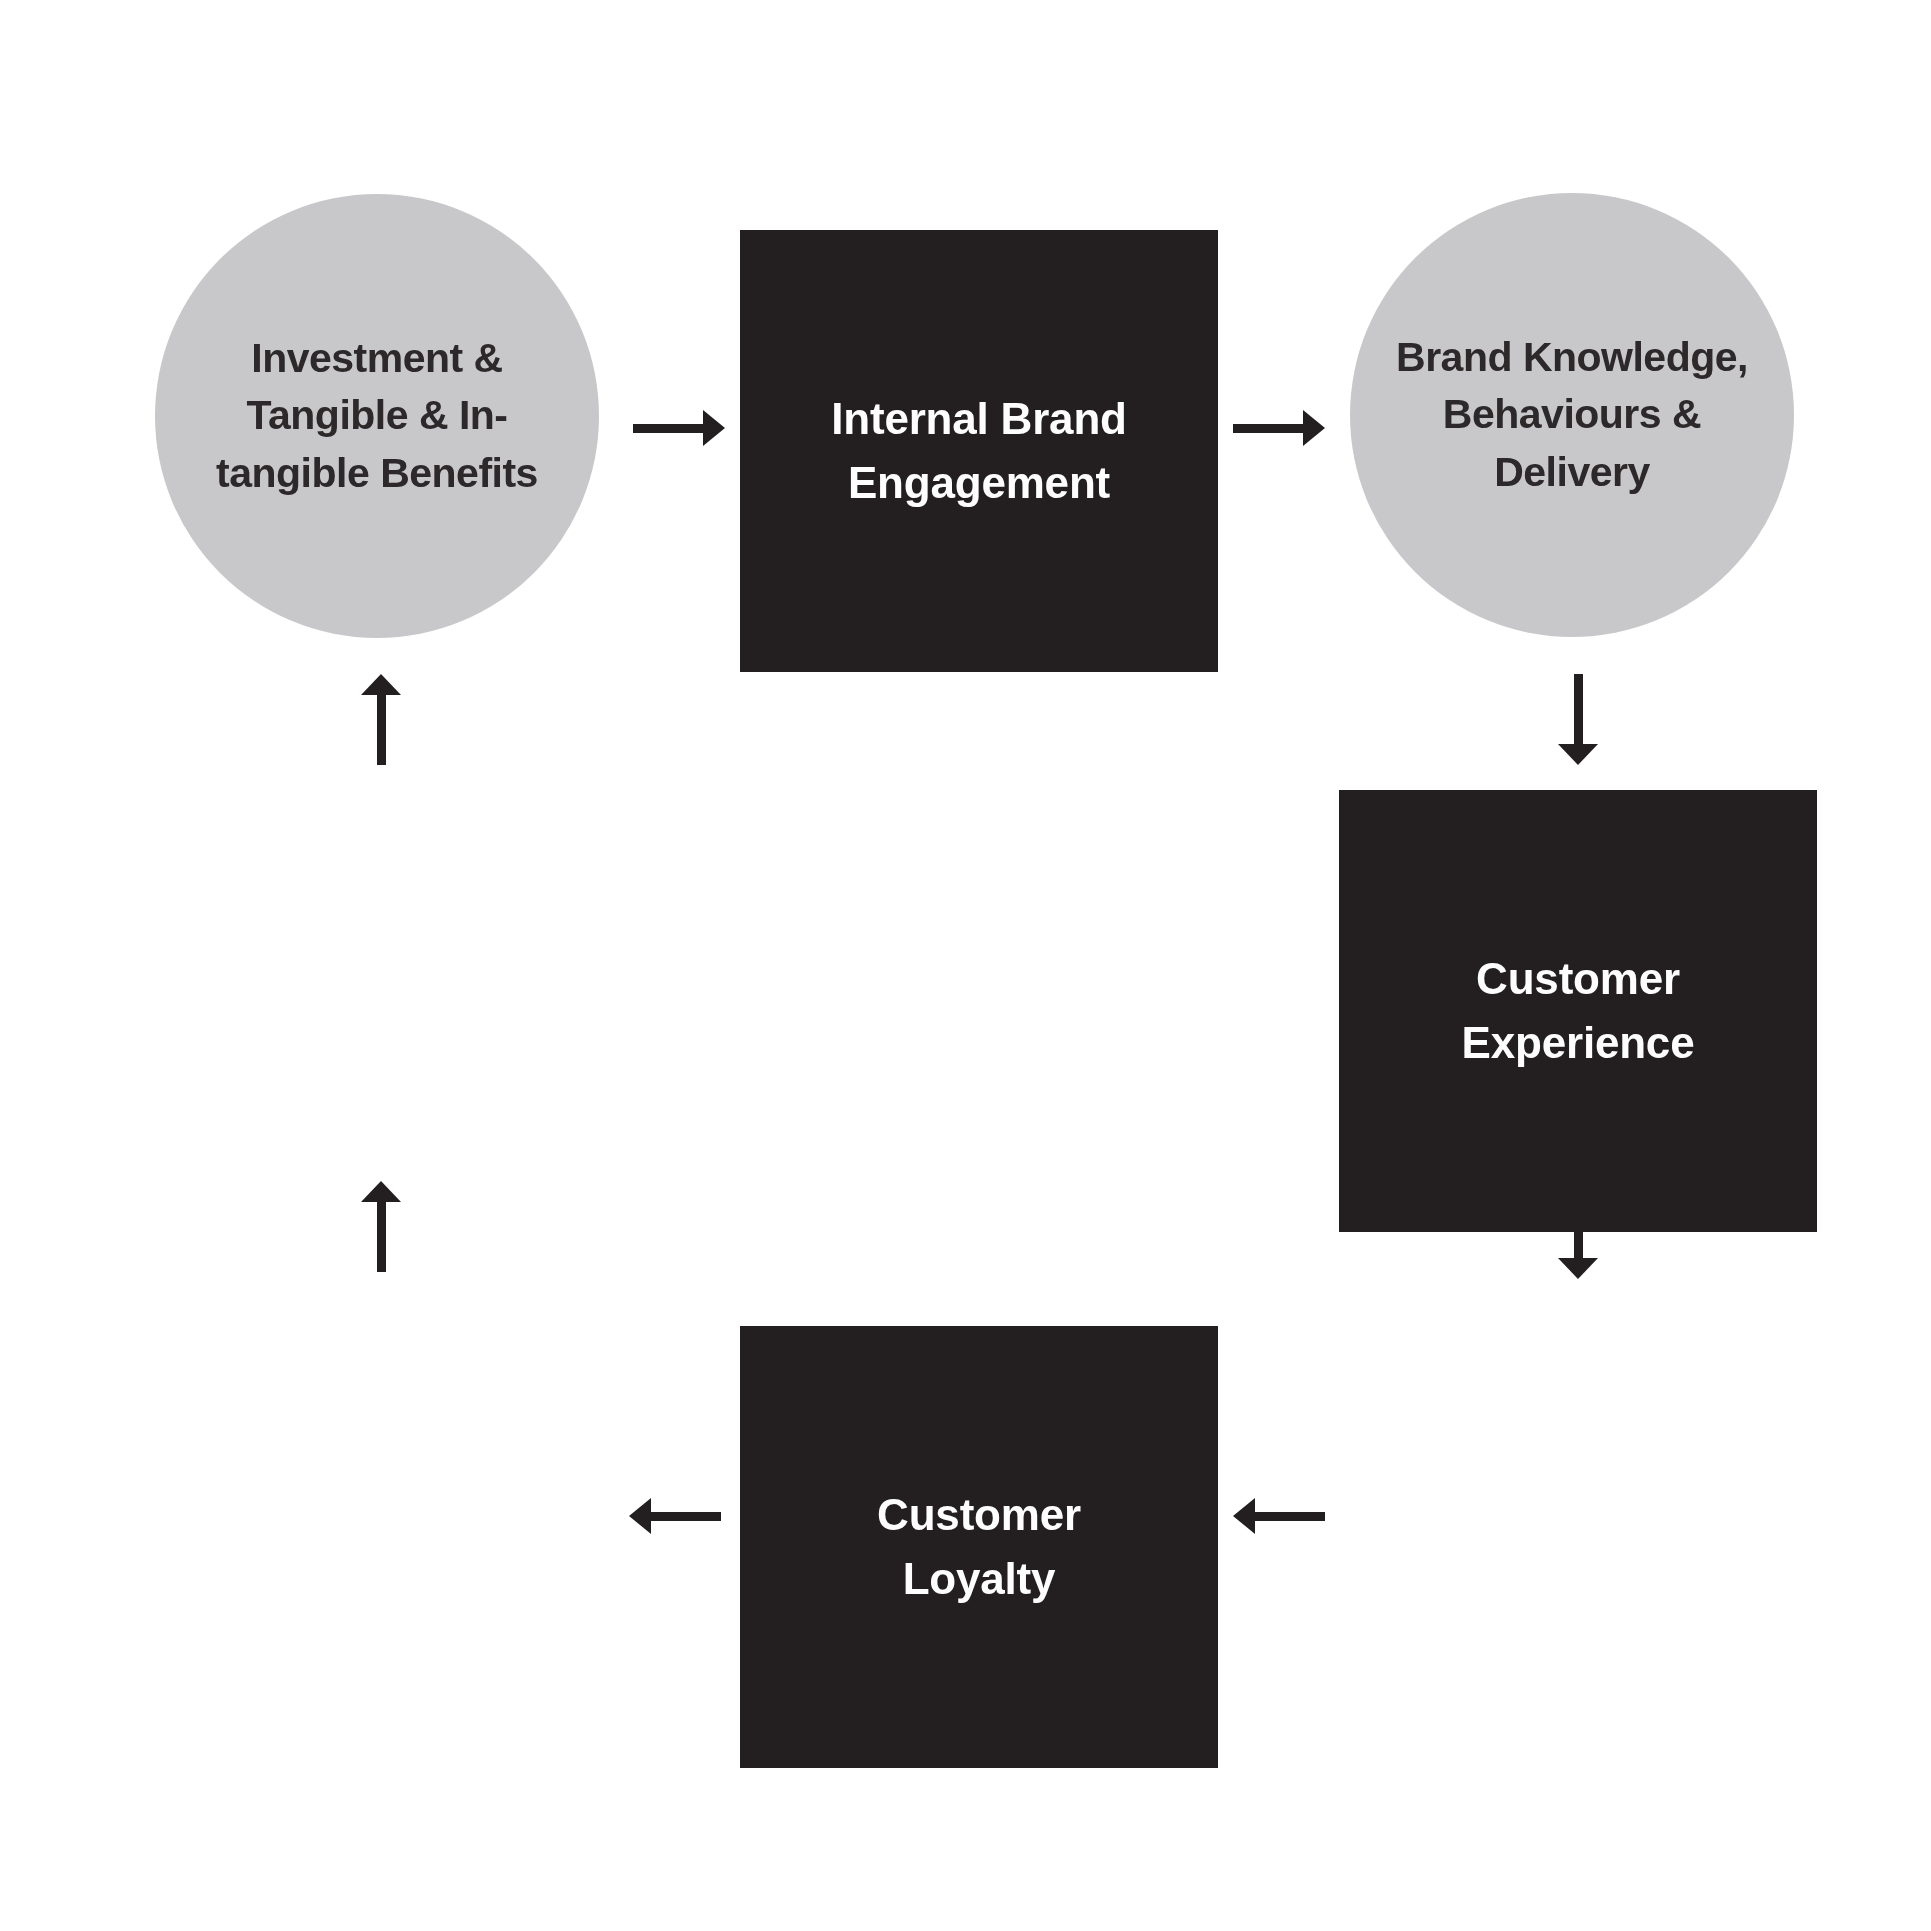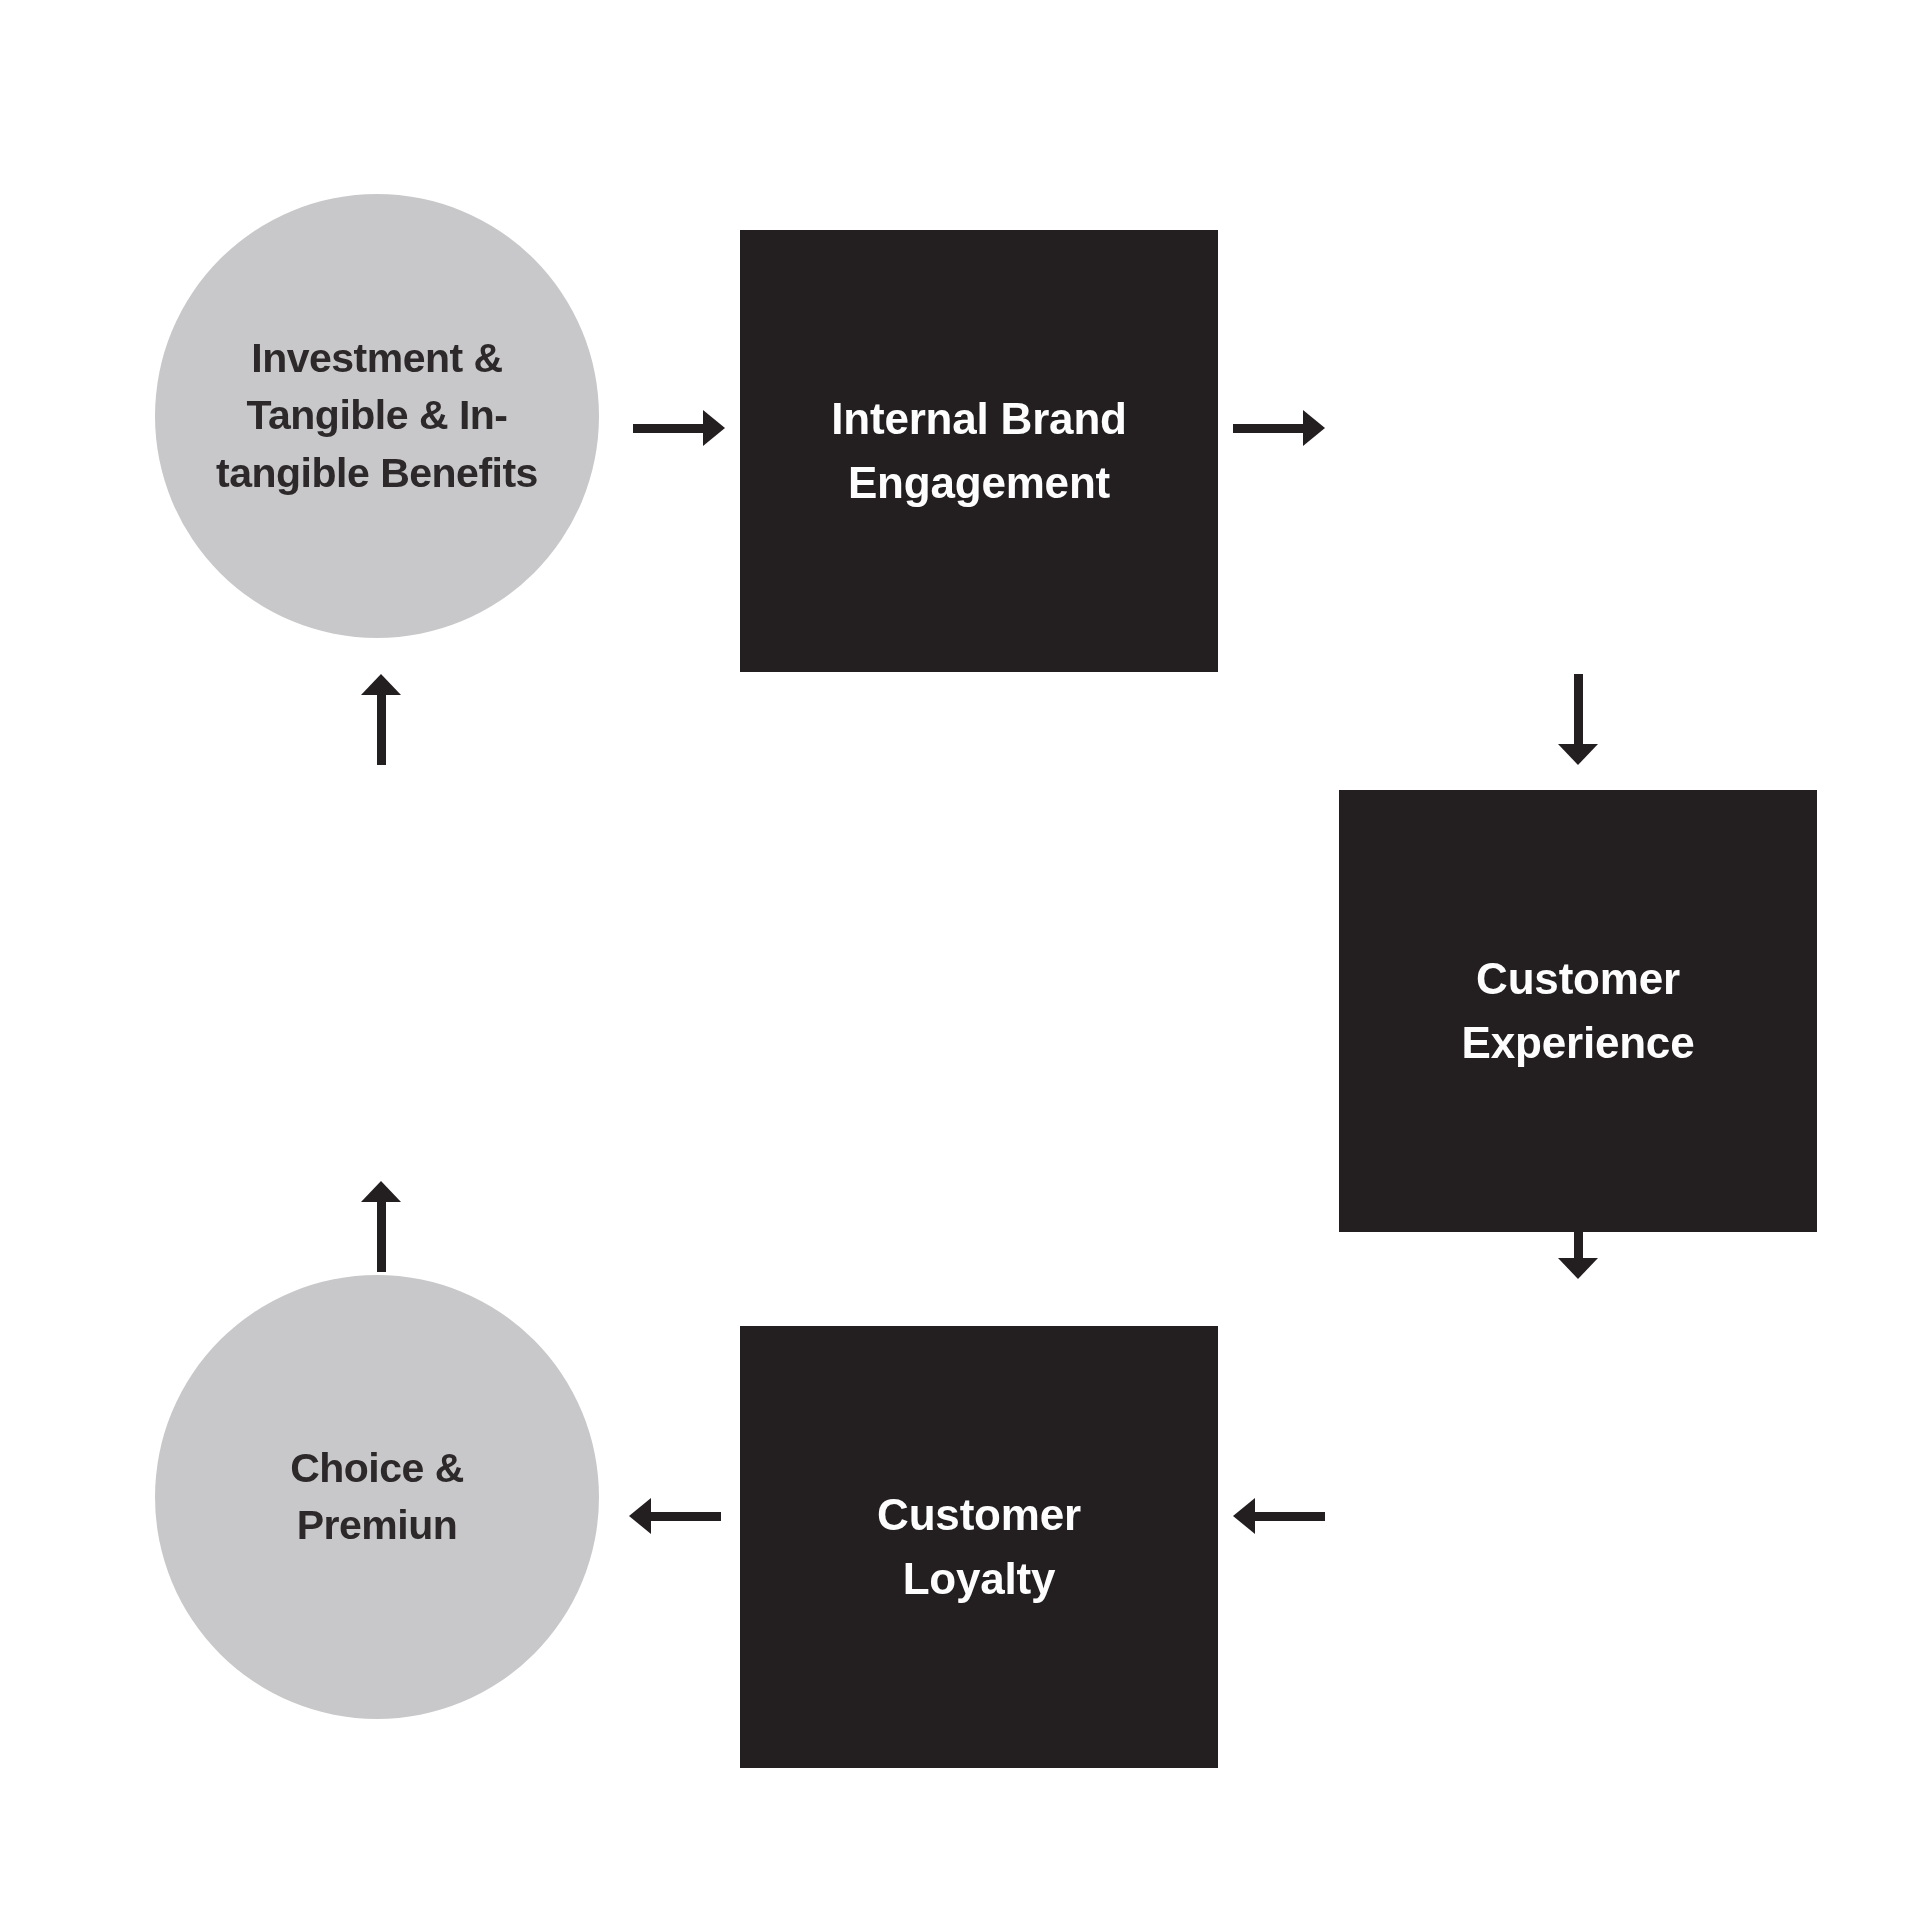--- a/index.html
+++ b/index.html
@@ -99,26 +99,27 @@
 <body>
 
 <div class="canvas">
 
   <div class="node circle pos-circle-tl">
     <span class="label">Investment &amp;
 Tangible &amp; In-
 tangible Benefits</span>
   </div>
 
+  <div class="node circle pos-circle-tr">
+    <span class="label">Brand Knowledge,
+Behaviours &amp;
+Delivery</span>
+  </div>
 
 
-  <div class="node circle pos-circle-bl">
-    <span class="label">Choice &amp;
-Premiun</span>
-  </div>
 
   <div class="node rect pos-rect-top">
     <span class="label">Internal Brand
 Engagement</span>
   </div>
 
   <div class="node rect pos-rect-right">
     <span class="label">Customer
 Experience</span>
   </div>

